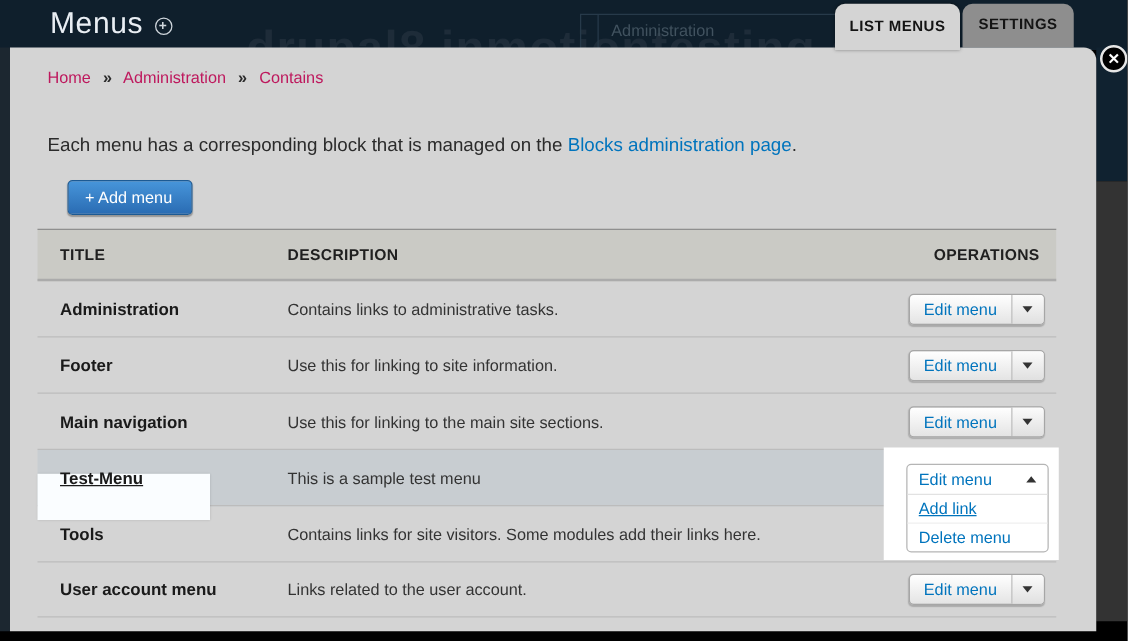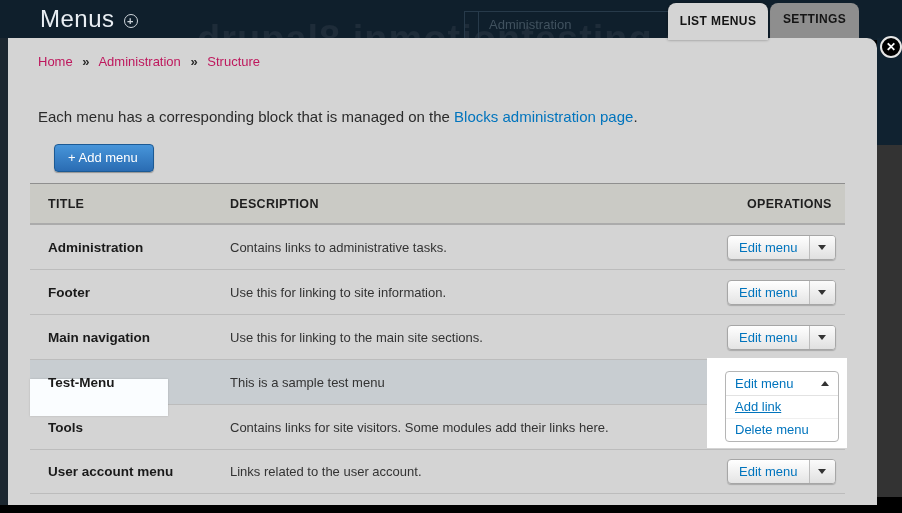--- a/index.html
+++ b/index.html
@@ -44,21 +44,21 @@
   .col-title { width:200px; padding-left:18px; }
   .col-desc { flex:1; }
   .col-ops { width:118px; }
   .thead .col-ops { padding-left:20px; }
 
   .trow { display:flex; align-items:center; height:45px; border-bottom:1px solid #bcbcbc; position:relative; color:#333; }
   .trow:last-child { height:44px; }
   .trow .col-title { font-weight:bold; color:#1a1a1a; font-size:13.5px; position:relative; }
   .row-highlight { background:#c8cdd1; }
   .hl-box { position:absolute; left:0; top:4px; width:138px; height:37px; background:#fafdff; box-shadow:0 0 2px rgba(0,0,0,0.15); }
-  .hl-text { position:relative; z-index:1; }
+  .hl-text { position:relative; z-index:1;text-decoration:underline; }
 
   
   .split-btn { display:inline-flex; align-items:stretch; height:25px; border:1px solid #a6a6a6; border-radius:4px; background:linear-gradient(#ffffff,#e4e4e4); box-shadow:0 1px 1px rgba(0,0,0,0.2); overflow:hidden; cursor:pointer; }
   .split-btn .lbl { padding:0 11px; color:#0074bd; font-size:13px; line-height:23px; }
   .split-btn .arrow { width:26px; border-left:1px solid #bdbdbd; display:flex; align-items:center; justify-content:center; background:linear-gradient(#fbfbfb,#e0e0e0); }
   .caret-down { width:0; height:0; border-left:4px solid transparent; border-right:4px solid transparent; border-top:5px solid #333; }
   .caret-up { width:0; height:0; border-left:4px solid transparent; border-right:4px solid transparent; border-bottom:5px solid #333; }
 
   
   .spotlight { position:absolute; left:677px; top:-2px; width:140px; height:90px; background:#ffffff; z-index:30; }
@@ -91,21 +91,21 @@
   <div class="tab tab-active">LIST MENUS</div>
   <div class="tab tab-inactive">SETTINGS</div>
 
   <div class="modal">
 
     <div class="breadcrumb">
       <a href="#">Home</a>
       <span class="sep">»</span>
       <a href="#">Administration</a>
       <span class="sep">»</span>
-      <a href="#">Structure</a>
+      <a href="#">Contains</a>
     </div>
 
     <div class="intro">
       <span>Each menu has a corresponding block that is managed on the </span><a href="#">Blocks administration page</a><span>.</span>
     </div>
 
     <button class="add-btn">+ Add menu</button>
 
     <div class="menu-table">
       <div class="thead">

